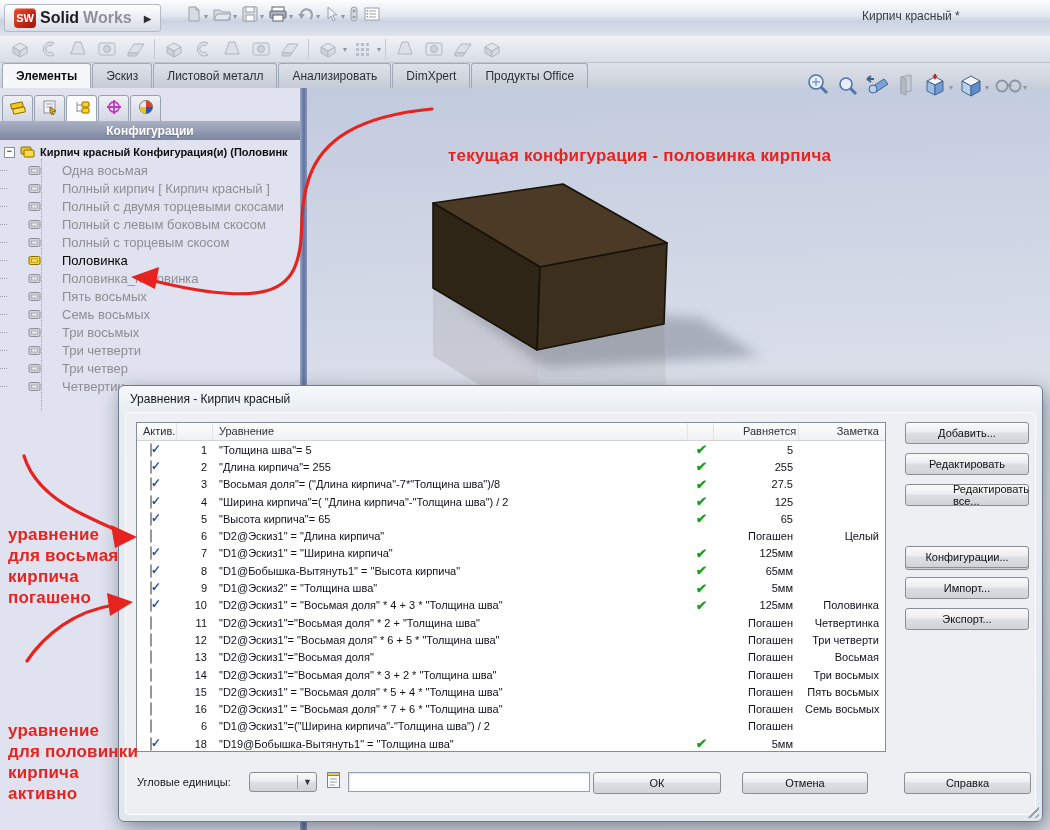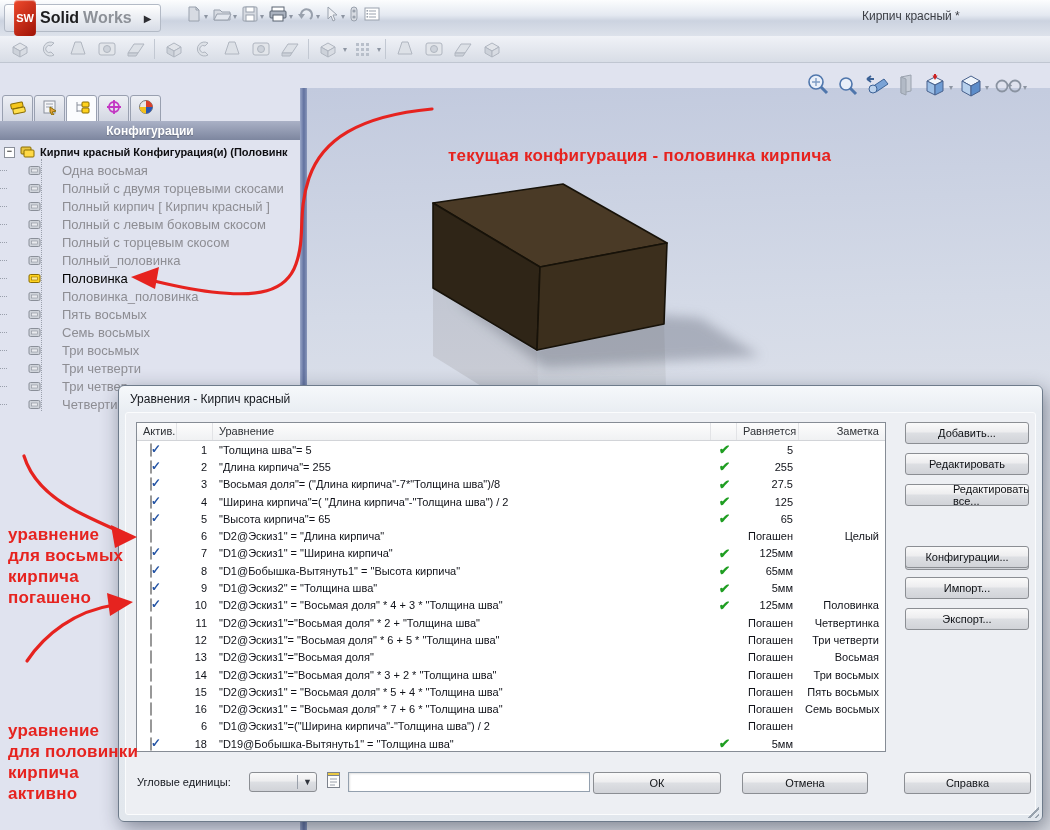--- a/index.html
+++ b/index.html
@@ -5,21 +5,21 @@
   html,body{margin:0;padding:0;background:#888;}
   #root{position:relative;width:1050px;height:830px;overflow:hidden;
         font-family:"Liberation Sans",sans-serif;background:#e0e3ef;}
 
   
   .titlebar{position:absolute;left:0;top:0;width:100%;height:36px;
     background:linear-gradient(#fcfdfe 0%,#e4e9f1 42%,#ccd3e0 58%,#dde2eb 100%);
     border-bottom:1px solid #b9c0cc;}
   .logo{position:absolute;left:4px;top:4px;height:26px;display:flex;align-items:center;gap:4px;
     padding:0 9px;background:linear-gradient(#ffffff,#d7dce6);border:1px solid #b3bac6;border-radius:3px;}
-  .swmark{width:22px;height:36px;border-radius:4px;background:linear-gradient(135deg,#ef4a2d,#9e1206);
+  .swmark{width:22px;height:20px;border-radius:4px;background:linear-gradient(135deg,#ef4a2d,#9e1206);
     color:#fff;font-weight:bold;font-size:11px;display:flex;align-items:center;justify-content:center;
     box-shadow:inset 0 1px 1px #ffffff90;}
   .brand-solid{font-size:16px;font-weight:bold;color:#1d1d1f;}
   .brand-works{font-size:16px;font-weight:bold;color:#8d9198;}
   .expand-arr{margin-left:8px;font-size:10px;color:#2e2e33;}
   .stdicons{position:absolute;left:185px;top:5px;display:flex;align-items:center;}
   .tbslot{display:flex;align-items:center;margin-right:4px;}
   .caret{font-size:8px;color:#8d95a2;margin-left:1px;}
   .doctitle{position:absolute;left:838px;top:9px;font-size:12px;color:#3b3e44;margin-left:24px;}
 
@@ -81,21 +81,21 @@
   .dlg-title{position:absolute;left:11px;top:6px;font-size:12px;color:#15181e;}
   .eqtable{position:absolute;left:17px;top:36px;width:750px;height:330px;background:#fff;
     border:1px solid #868c95;box-sizing:border-box;}
   .thead{display:flex;height:18px;background:linear-gradient(#fdfdfd,#f0f1f3);
     border-bottom:1px solid #d2d4d8;font-size:11px;color:#2e3136;box-sizing:border-box;}
   .th{padding:2px 6px;box-sizing:border-box;border-right:1px solid #e2e3e6;white-space:nowrap;overflow:hidden;}
   .c-act{width:40px;flex:0 0 auto;}
   .c-num{width:36px;flex:0 0 auto;text-align:right;}
   .c-eq{flex:1 1 auto;min-width:0;}
   .c-ok{width:26px;flex:0 0 auto;text-align:center;}
-  .c-eqv{width:62px;flex:0 0 auto;text-align:right;}
+  .c-eqv{width:62px;flex:0 0 auto;text-align:right;margin-left:23px;}
   .c-note{width:86px;flex:0 0 auto;text-align:right;}
   #eqrows .row{display:flex;align-items:center;height:17.3px;font-size:11px;color:#101219;}
   .cellpad{padding:0 6px;box-sizing:border-box;white-space:nowrap;overflow:hidden;}
   .cb{width:12px;height:12px;border:1px solid #989898;border-radius:2px;margin-left:13px;
     background:linear-gradient(#ffffff,#ececec);position:relative;flex:0 0 auto;}
   .cb.on::after{content:"✓";position:absolute;left:0px;top:-2px;font-size:12px;font-weight:bold;color:#2353a4;}
   .okmark{color:#1f9e22;font-weight:bold;font-size:13px;line-height:13px;display:inline-block;transform:skewX(-6deg);}
   .btn{background:linear-gradient(#fafafa,#ededef 45%,#dddfe3 50%,#d1d3d8);
     border:1px solid #8b8e93;border-radius:3px;font-size:11px;color:#101216;
     display:flex;align-items:center;justify-content:center;box-sizing:border-box;
@@ -307,20 +307,30 @@
       </div>
       <div class="ficon">
         <svg width="22" height="20">
           <polygon points="4,8 11,4 18,8 11,12" fill="#e2e5ea" stroke="#b0b6c0"></polygon>
           <polygon points="4,8 11,12 11,18 4,14" fill="#cdd2da" stroke="#b0b6c0"></polygon>
           <polygon points="18,8 11,12 11,18 18,14" fill="#d8dce3" stroke="#b0b6c0"></polygon>
         </svg>
       </div>
     </div>
 
+  <div class="tabbar">
+    <div id="tabs">
+        <div class="tab active">Элементы</div>
+        <div class="tab">Эскиз</div>
+        <div class="tab">Листовой металл</div>
+        <div class="tab">Анализировать</div>
+        <div class="tab">DimXpert</div>
+        <div class="tab">Продукты Office</div>
+      </div>
+  </div>
 
   <div class="viewport"></div>
   <svg id="bricksvg" width="1050" height="830">
     <polygon points="455,300 700,318 760,356 545,368" fill="rgba(95,100,115,0.38)" style="filter:blur(6px)"></polygon>
     <polygon points="433,289 537,352 539,422 433,356" fill="rgba(60,50,38,0.10)"></polygon>
     <polygon points="537,352 664,324 666,388 539,422" fill="rgba(60,50,38,0.07)"></polygon>
     <polygon id="f-top" points="433,203 563,184 667,243 540,267" stroke-width="1.6" stroke-linejoin="round" fill="#4a3a26" stroke="#171209"></polygon>
     <polygon id="f-left" points="433,203 540,267 537,350 433,288" stroke-width="1.6" stroke-linejoin="round" fill="#2f2517" stroke="#171209"></polygon>
     <polygon id="f-right" points="540,267 667,243 664,324 537,350" stroke-width="1.6" stroke-linejoin="round" fill="#3c2f1d" stroke="#171209"></polygon>
   </svg>
@@ -436,53 +446,45 @@
       <rect x="3.5" y="4" width="6" height="3" fill="#ffffff88" stroke="#8a8f99" stroke-width=".6"></rect>
           </svg>
     <span>Одна восьмая</span>
         </div>
         <div class="titem">
           <span class="stub"></span>
     <svg width="13" height="11">
       <rect x="1" y="1.5" width="11" height="8" rx="1.5" fill="#cfd3da" stroke="#8a8f99"></rect>
       <rect x="3.5" y="4" width="6" height="3" fill="#ffffff88" stroke="#8a8f99" stroke-width=".6"></rect>
           </svg>
+    <span>Полный кирпич [ Кирпич красный ]</span>
+        </div>
+        <div class="titem">
+          <span class="stub"></span>
+    <svg width="13" height="11">
+      <rect x="1" y="1.5" width="11" height="8" rx="1.5" fill="#cfd3da" stroke="#8a8f99"></rect>
+      <rect x="3.5" y="4" width="6" height="3" fill="#ffffff88" stroke="#8a8f99" stroke-width=".6"></rect>
+          </svg>
     <span>Полный с двумя торцевыми скосами</span>
         </div>
         <div class="titem">
           <span class="stub"></span>
     <svg width="13" height="11">
       <rect x="1" y="1.5" width="11" height="8" rx="1.5" fill="#cfd3da" stroke="#8a8f99"></rect>
       <rect x="3.5" y="4" width="6" height="3" fill="#ffffff88" stroke="#8a8f99" stroke-width=".6"></rect>
           </svg>
-    <span>Полный кирпич [ Кирпич красный ]</span>
-        </div>
-        <div class="titem">
-          <span class="stub"></span>
-    <svg width="13" height="11">
-      <rect x="1" y="1.5" width="11" height="8" rx="1.5" fill="#cfd3da" stroke="#8a8f99"></rect>
-      <rect x="3.5" y="4" width="6" height="3" fill="#ffffff88" stroke="#8a8f99" stroke-width=".6"></rect>
-          </svg>
     <span>Полный с левым боковым скосом</span>
         </div>
         <div class="titem">
           <span class="stub"></span>
     <svg width="13" height="11">
       <rect x="1" y="1.5" width="11" height="8" rx="1.5" fill="#cfd3da" stroke="#8a8f99"></rect>
       <rect x="3.5" y="4" width="6" height="3" fill="#ffffff88" stroke="#8a8f99" stroke-width=".6"></rect>
           </svg>
     <span>Полный с торцевым скосом</span>
-        </div>
-        <div class="titem">
-          <span class="stub"></span>
-    <svg width="13" height="11">
-      <rect x="1" y="1.5" width="11" height="8" rx="1.5" fill="#cfd3da" stroke="#8a8f99"></rect>
-      <rect x="3.5" y="4" width="6" height="3" fill="#ffffff88" stroke="#8a8f99" stroke-width=".6"></rect>
-          </svg>
-    <span>Полный_половинка</span>
         </div>
         <div class="titem active">
           <span class="stub"></span>
     <svg width="13" height="11">
       <rect x="1" y="1.5" width="11" height="8" rx="1.5" fill="#ffd21e" stroke="#8a6d00"></rect>
       <rect x="3.5" y="4" width="6" height="3" fill="#ffffff88" stroke="#8a6d00" stroke-width=".6"></rect>
           </svg>
     <span>Половинка</span>
         </div>
         <div class="titem">
@@ -742,21 +744,21 @@
     </g>
     <g fill="#e6231f">
       <polygon points="131,277 159,267 155,289"></polygon>
       <polygon points="137,537 111,525 115,548"></polygon>
       <polygon points="133,602 107,593 110,616"></polygon>
     </g>
   </svg>
   <div class="annote annote-top" style="color: rgb(230, 35, 31);">текущая конфигурация - половинка кирпича</div>
   <div class="annote annote-full" id="notefull" style="color: rgb(230, 35, 31);">
       <div>уравнение</div>
-      <div>для восьмых</div>
+      <div>для восьмая</div>
       <div>кирпича</div>
       <div>погашено</div>
     </div>
   <div class="annote annote-half" id="notehalf" style="color: rgb(230, 35, 31);">
       <div>уравнение</div>
       <div>для половинки</div>
       <div>кирпича</div>
       <div>активно</div>
     </div>
 

